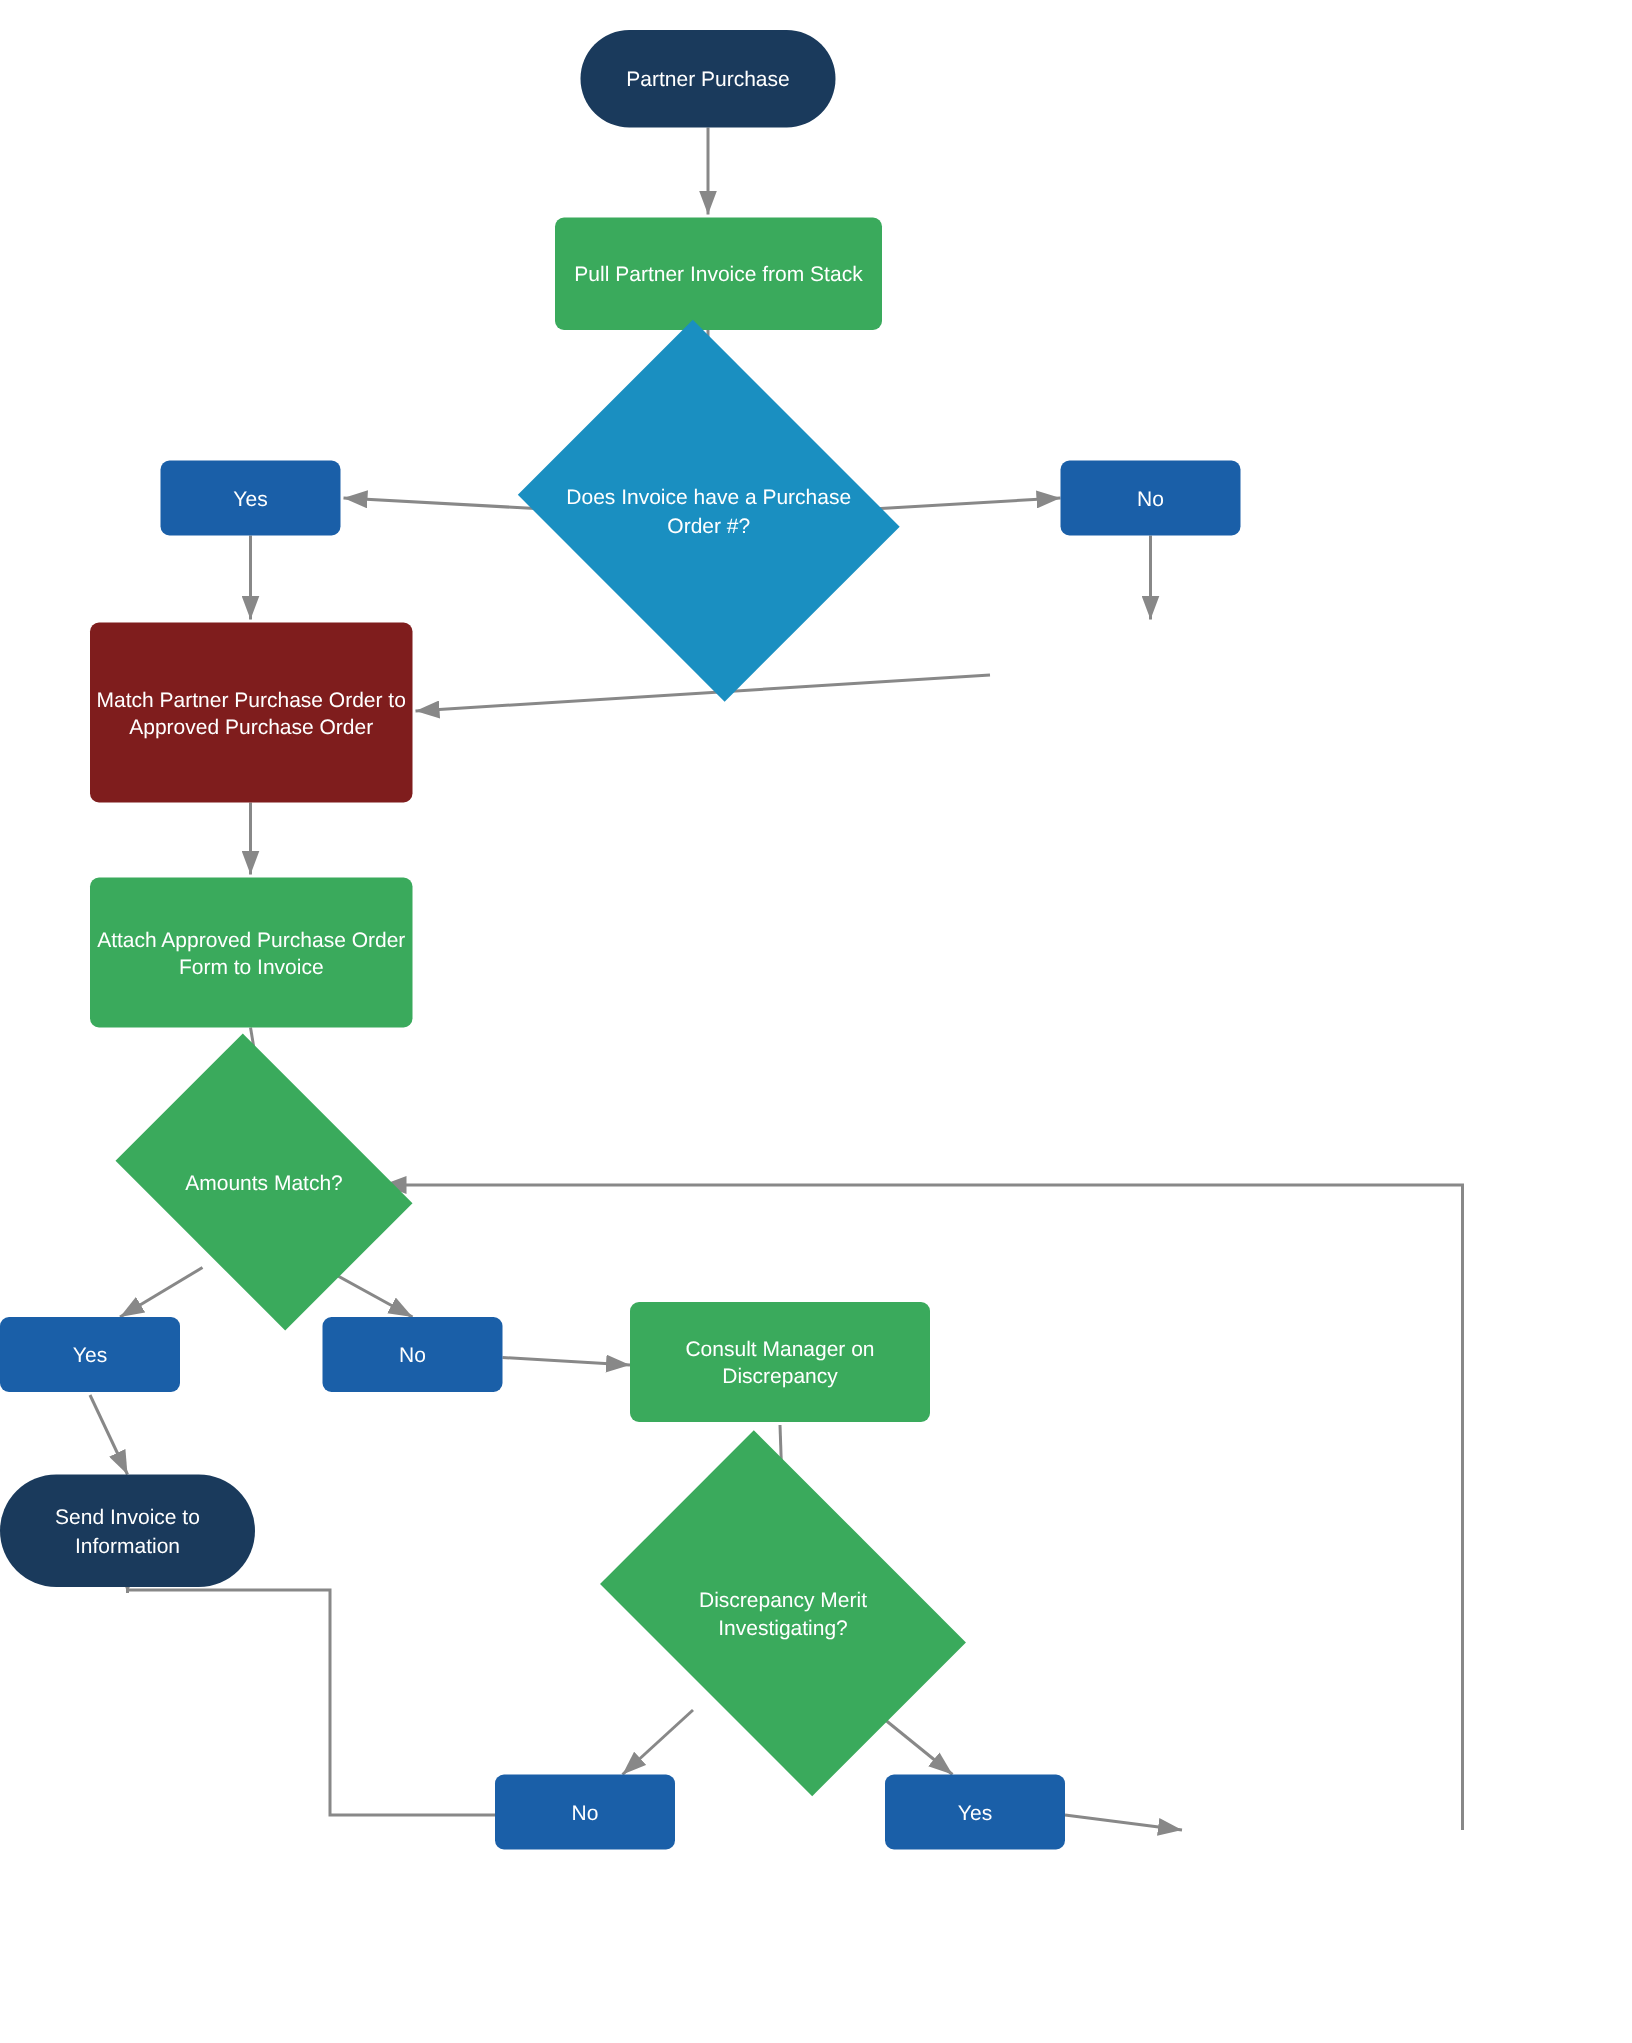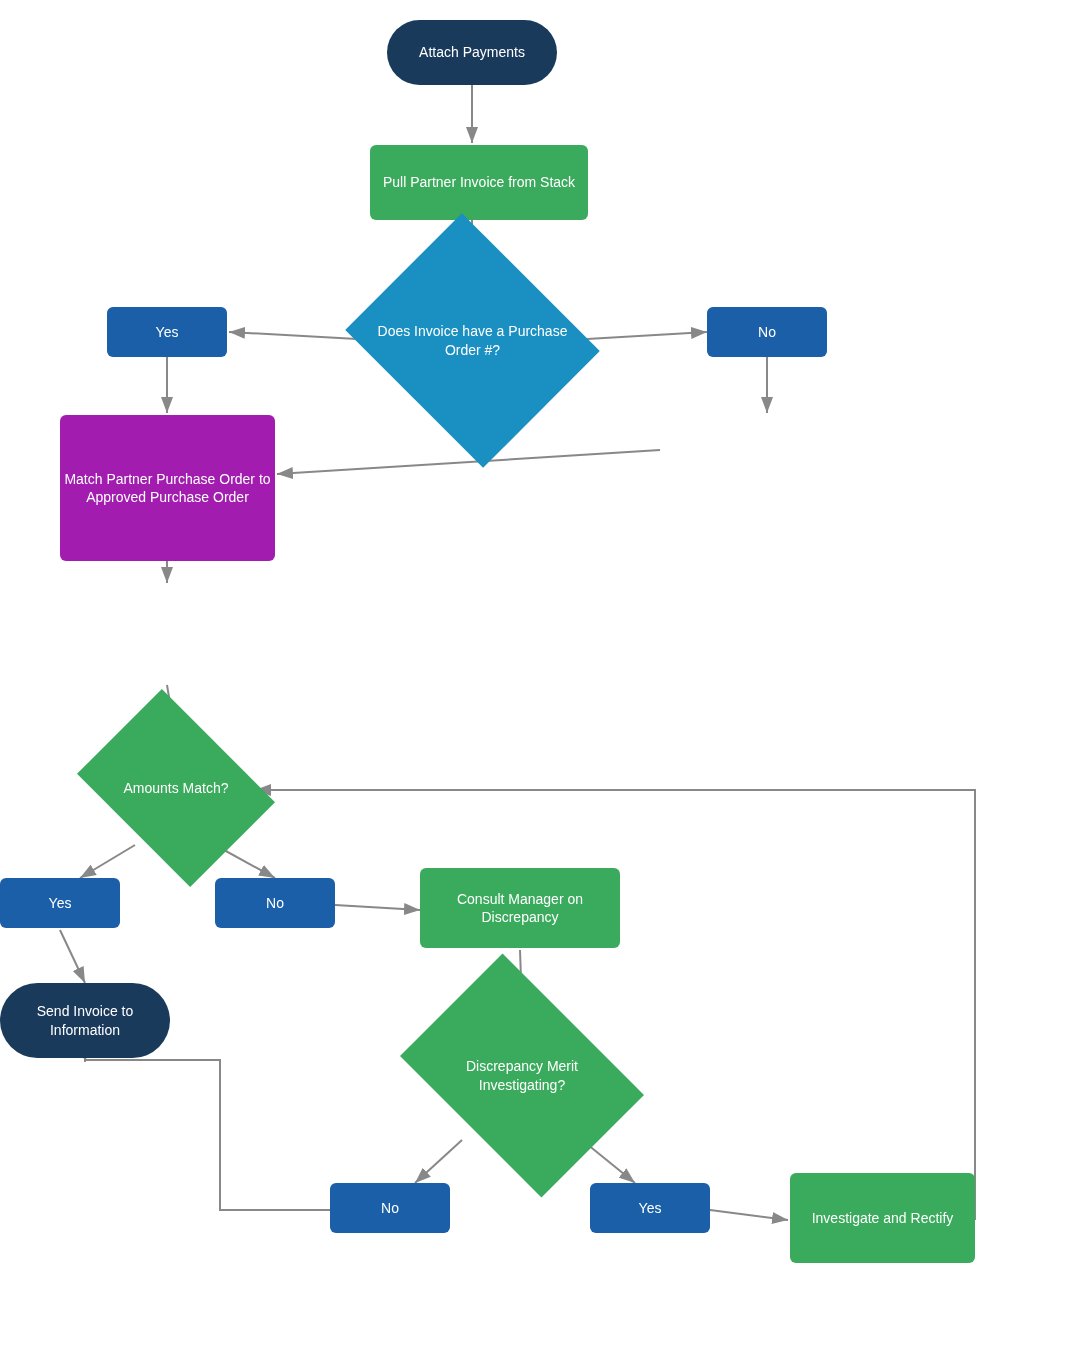--- a/index.html
+++ b/index.html
@@ -110,21 +110,21 @@
 
     <line x1="710" y1="1210" x2="788" y2="1220" stroke="#888" stroke-width="2" marker-end="url(#arrowhead)"></line>
 
     <polyline points="390,1210 220,1210 220,1060 85,1060 85,1062" stroke="#888" stroke-width="2" fill="none" marker-end="url(#arrowhead)"></polyline>
 
     <polyline points="975,1220 975,790 255,790" stroke="#888" stroke-width="2" fill="none" marker-end="url(#arrowhead)"></polyline>
 
   </svg>
 
   <div class="node node-oval dark-blue" style="left: 387px; top: 20px; width: 170px; height: 65px; background-color: rgb(26, 58, 92);">
-    <span>Attach Payments</span>
+    <span>Partner Purchase</span>
   </div>
 
   <div class="node node-rect green" style="left: 370px; top: 145px; width: 218px; height: 75px; background-color: rgb(58, 170, 92);">
     <span>Pull Partner Invoice from Stack</span>
   </div>
 
   <div class="node node-diamond cyan-blue" style="left: 375px; top: 258px; width: 195px; height: 165px; background-color: rgb(26, 143, 193);">
     <div class="diamond-text">
       <span>Does Invoice have a Purchase Order #?</span>
     </div>
@@ -132,24 +132,27 @@
 
   <div class="node node-rect medium-blue" style="left: 107px; top: 307px; width: 120px; height: 50px; background-color: rgb(26, 95, 168);">
     <span>Yes</span>
   </div>
 
   <div class="node node-rect medium-blue" style="left: 707px; top: 307px; width: 120px; height: 50px; background-color: rgb(26, 95, 168);">
     <span>No</span>
   </div>
 
 
-  <div class="node node-rect green" style="left: 60px; top: 415px; width: 215px; height: 146px; background-color: #a21caf; align-items: center;">
+  <div class="node node-rect green" style="left: 60px; top: 415px; width: 215px; height: 120px; background-color: #7f1d1d; align-items: center;">
     <span>Match Partner Purchase Order to Approved Purchase Order</span>
   </div>
 
+  <div class="node node-rect green" style="left: 60px; top: 585px; width: 215px; height: 100px; background-color: rgb(58, 170, 92);">
+    <span>Attach Approved Purchase Order Form to Invoice</span>
+  </div>
 
   <div class="node node-diamond green" style="left: 96px; top: 728px; width: 160px; height: 120px; background-color: rgb(58, 170, 92);">
     <div class="diamond-text">
       <span>Amounts Match?</span>
     </div>
   </div>
 
   <div class="node node-rect medium-blue" style="left: 0px; top: 878px; width: 120px; height: 50px; background-color: rgb(26, 95, 168);">
     <span>Yes</span>
   </div>
@@ -173,17 +176,14 @@
   </div>
 
   <div class="node node-rect medium-blue" style="left: 330px; top: 1183px; width: 120px; height: 50px; background-color: rgb(26, 95, 168);">
     <span>No</span>
   </div>
 
   <div class="node node-rect medium-blue" style="left: 590px; top: 1183px; width: 120px; height: 50px; background-color: rgb(26, 95, 168);">
     <span>Yes</span>
   </div>
 
-  <div class="node node-rect green" style="left: 790px; top: 1173px; width: 185px; height: 90px; background-color: rgb(58, 170, 92);">
-    <span>Investigate and Rectify</span>
-  </div>
 
 </div>
 
 </body></html>

